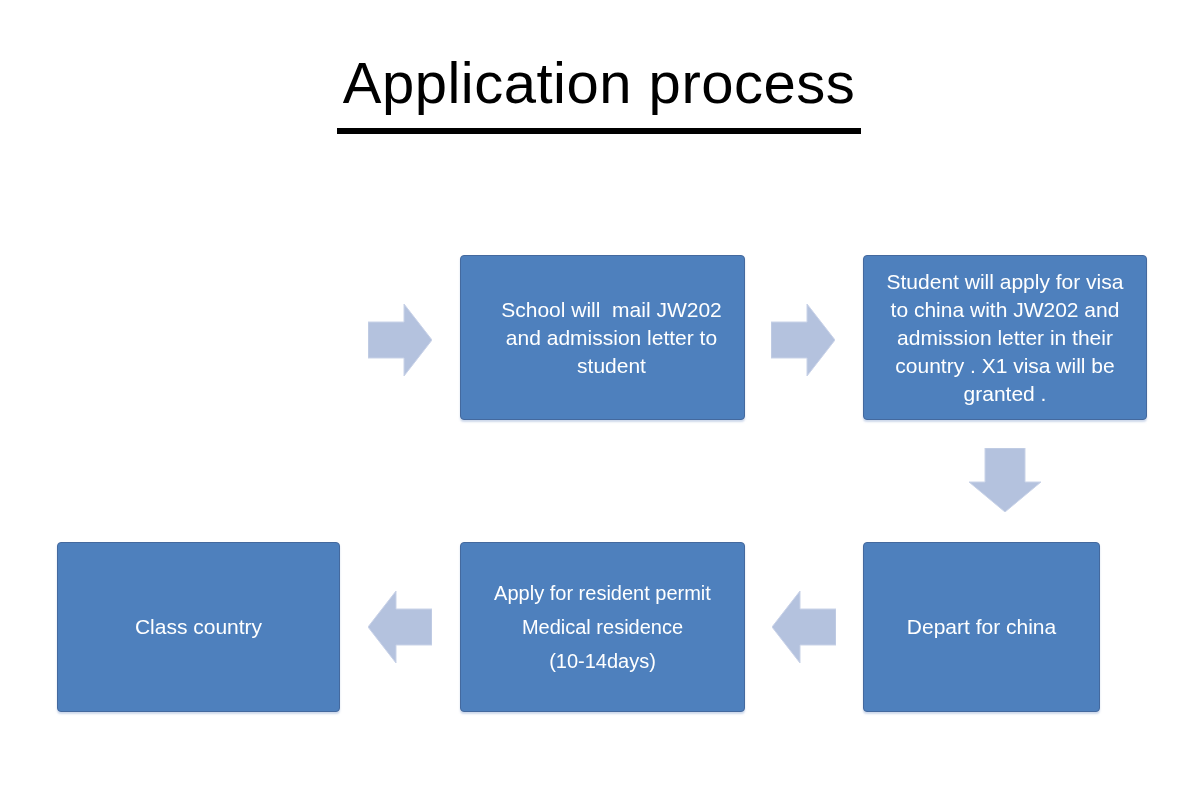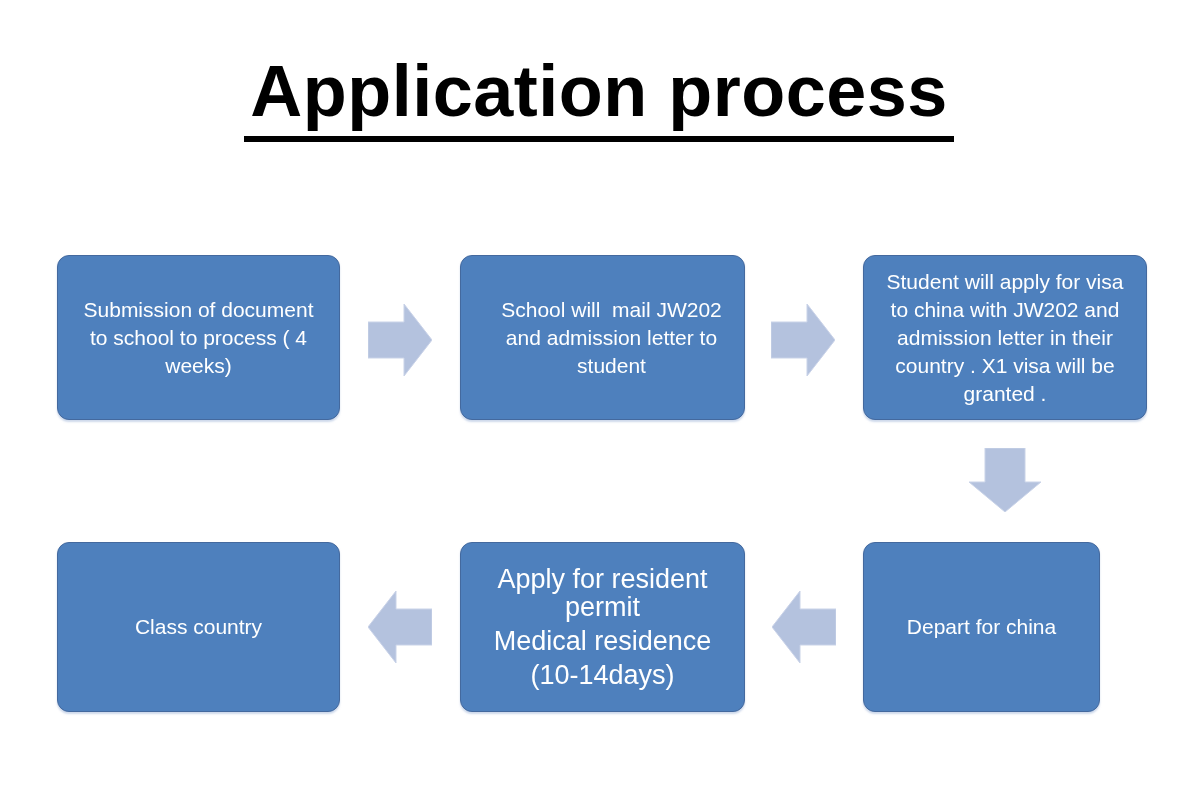--- a/index.html
+++ b/index.html
@@ -13,53 +13,52 @@
   }
   .title-wrap {
     position: absolute;
     top: 50px;
     left: 0;
     width: 100%;
     text-align: center;
   }
   .title-text {
     display: inline-block;
-    font-size: 72px;
+    font-size: 58px;
     line-height: 1.15;
     color: var(--title-color, #000);
     border-bottom: 6px solid var(--title-color, #000);
-    padding: 0 6px 3px 6px;
+    padding: 0 6px 11px 6px;
     letter-spacing: 0.5px;
-    font-weight: bold;
   }
   .box {
     position: absolute;
     box-sizing: border-box;
     background: var(--box-fill, #4E80BD);
     border: 1px solid var(--box-border, #44699E);
-    border-radius: 12px;
+    border-radius: 4px;
     color: var(--box-text, #fff);
     display: flex;
     align-items: center;
     justify-content: center;
     text-align: center;
     padding: 10px 22px;
     box-shadow: 0 2px 2px rgba(165,185,218,0.55);
   }
   .box-label {
     display: block;
     width: 100%;
     font-size: 21px;
     line-height: 28px;
     white-space: pre-wrap;
   }
   .box-lines { display: block; width: 100%; }
   .box-lines p {
     margin: 6px 0;
-    font-size: 27px;
+    font-size: 20px;
     line-height: 28px;
     white-space: pre-wrap;
   }
   .box1 { left: 57px;  top: 255px; width: 283px; height: 165px; }
   .box2 { left: 460px; top: 255px; width: 285px; height: 165px; padding-left: 40px; }
   .box3 { left: 863px; top: 255px; width: 284px; height: 165px; }
   .box4 { left: 863px; top: 542px; width: 237px; height: 170px; }
   .box5 { left: 460px; top: 542px; width: 285px; height: 170px; }
   .box6 { left: 57px;  top: 542px; width: 283px; height: 170px; }
   .arrow { position: absolute; }
@@ -76,23 +75,20 @@
 </style>
 </head>
 <body style="--background: #FFFFFF; --title-color: #000000; --box-fill: #4E80BD; --box-border: #44699E; --box-text: #FFFFFF; --arrow-fill: #B4C2DE; --arrow-stroke: #C9D3E8;">
 
 <div class="slide">
 
   <div class="title-wrap">
     <span class="title-text">Application process</span>
   </div>
 
-  <div class="box box1">
-    <span class="box-label">Submission of document to school to process ( 4 weeks)</span>
-  </div>
 
   <svg class="arrow arrow-r1" width="64" height="72" viewBox="0 0 64 72" aria-hidden="true">
     <polygon points="0,18 36,18 36,0 64,36 36,72 36,54 0,54"></polygon>
   </svg>
 
   <div class="box box2">
     <span class="box-label">School will  mail JW202 and admission letter to student</span>
   </div>
 
   <svg class="arrow arrow-r2" width="64" height="72" viewBox="0 0 64 72" aria-hidden="true">

